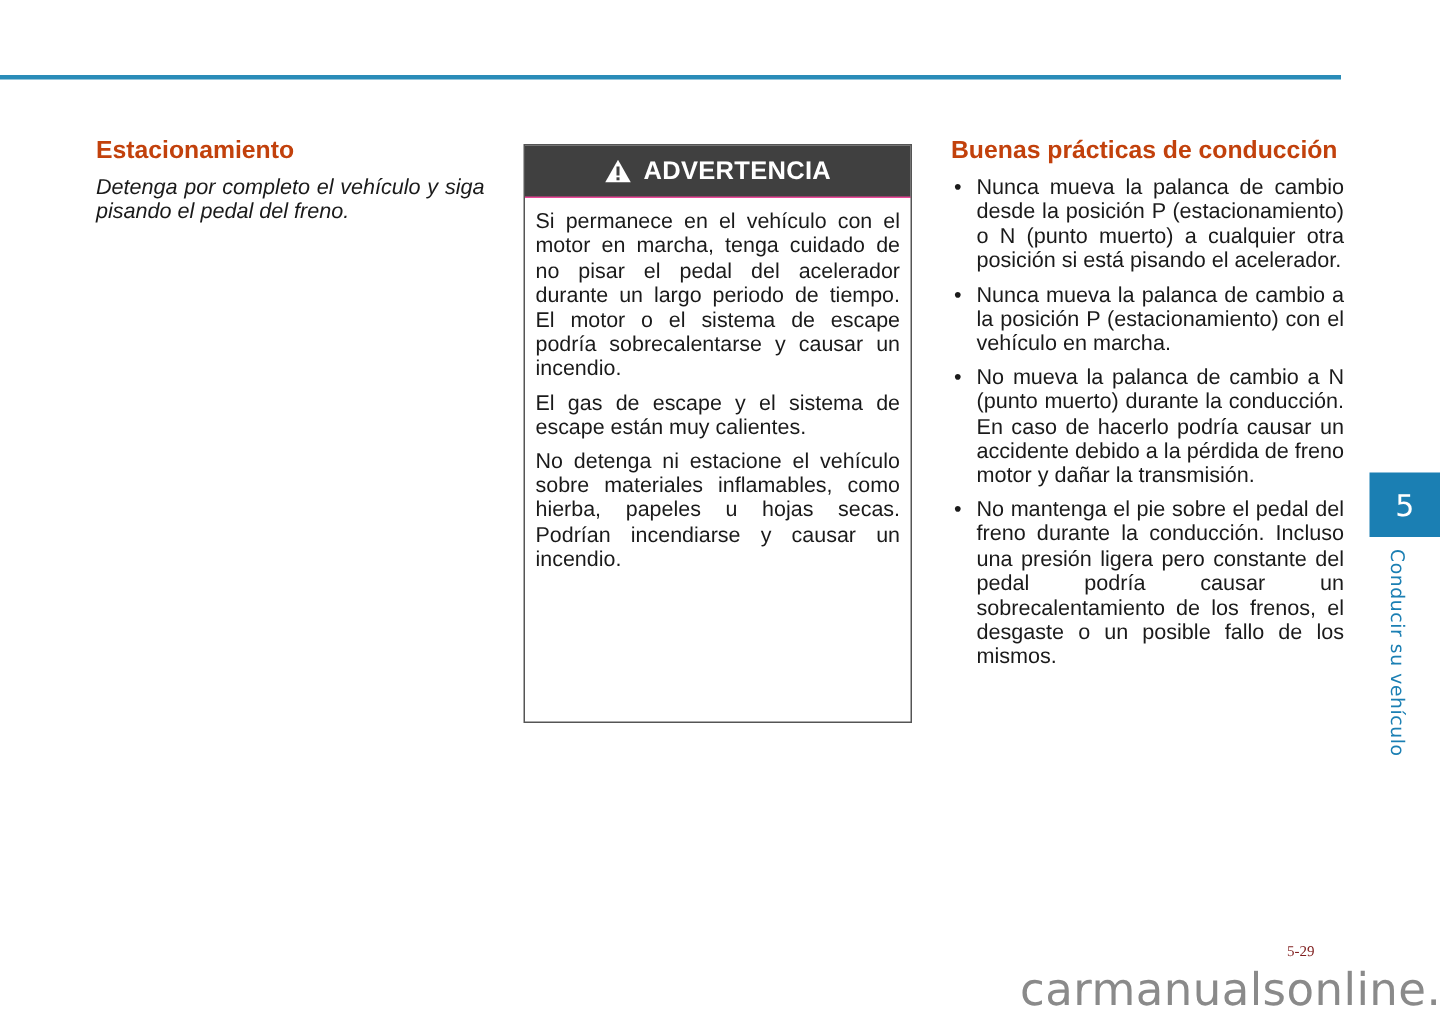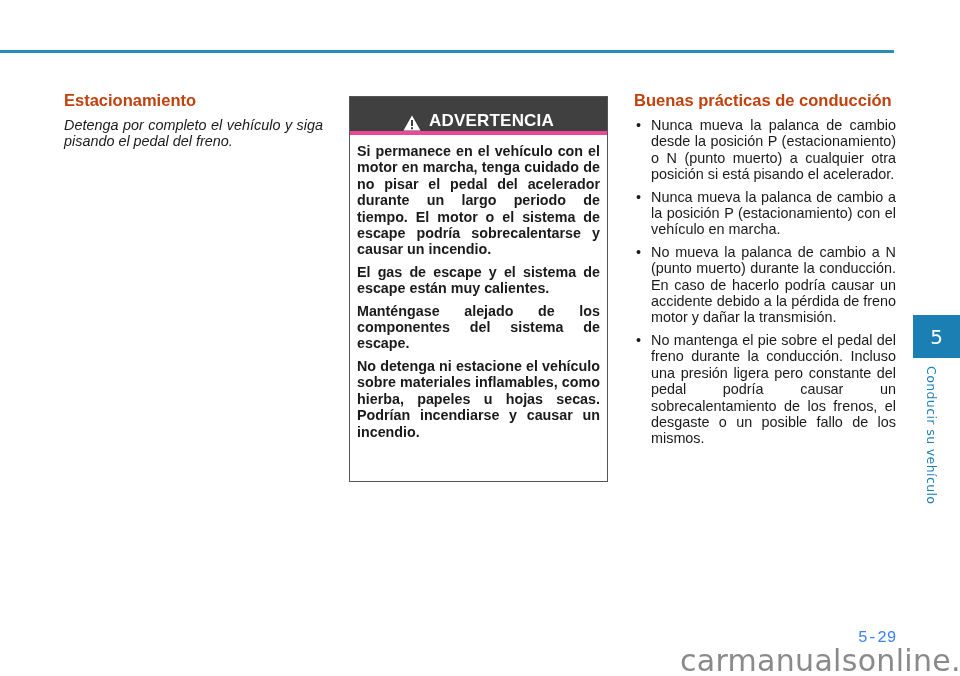--- a/index.html
+++ b/index.html
@@ -26,28 +26,28 @@
       font-size: 14.4px; line-height: 16.4px; margin: 0 0 6px 0;
       text-align: justify;
       font-style: italic;
     }
 
     .warn-box {
       border: 1px solid #555; width: 259px; height: 386px; box-sizing: border-box;
     }
     .warn-head {
       background: #404040; color: #fff; height: 34px;
-      display: flex; align-items: flex-end; justify-content: center;
+      display: flex; align-items: center; justify-content: center;
       font-weight: bold; font-size: 17px; letter-spacing: 0.2px;
-      border-bottom: 4px solid #ec4899;
+      border-bottom: 1px solid #ec4899;
     }
     .warn-head svg { margin-right: 8px; }
     .warn-body { padding: 8px 7px 0 7px; }
     .warn-body p {
-      font-weight: bold; font-size: 14.3px; line-height: 16.4px;
+      font-weight: normal; font-size: 14.3px; line-height: 16.4px;
       margin: 0 0 6px 0; text-align: justify;
     }
 
     ul.bullets { list-style: none; margin: 0; padding: 0; }
     ul.bullets li {
       position: relative; padding-left: 17px;
       font-size: 14.4px; line-height: 16.4px; text-align: justify;
       margin-bottom: 6px;
     }
     ul.bullets li .dot {
@@ -63,21 +63,21 @@
       font-family: "DejaVu Sans", sans-serif; font-size: 20px;
     }
     .side-label {
       position: absolute; left: 924px; top: 366px;
       writing-mode: vertical-rl;
       color: #1b7fb3; font-family: "DejaVu Sans", sans-serif; font-size: 12.5px;
       letter-spacing: 0.4px;
     }
     .page-num {
       position: absolute; left: 858px; top: 629px;
-      font-family: Liberation Mono, monospace; font-size: 16px; color: #3b82f6;
+      font-family: Liberation Serif, serif; font-size: 10px; color: #7f1d1d;
     }
     .watermark {
       position: absolute; left: 680px; top: 643px;
       font-family: "DejaVu Sans", sans-serif; font-size: 30px; color: #8a8a8a;
       letter-spacing: 0.3px;
     }
   </style>
 </head>
 <body>
 
@@ -94,21 +94,20 @@
       <svg width="18" height="16" viewBox="0 0 18 16">
         <path d="M9 0.5 L17.5 15.5 L0.5 15.5 Z" fill="#ffffff"></path>
         <rect x="8" y="5" width="2" height="6" fill="#404040"></rect>
         <rect x="8" y="12.2" width="2" height="2" fill="#404040"></rect>
       </svg>
       <span>ADVERTENCIA</span>
     </div>
     <div class="warn-body">
       <p>Si permanece en el vehículo con el motor en marcha, tenga cuidado de no pisar el pedal del acelerador durante un largo periodo de tiempo. El motor o el sistema de escape podría sobrecalentarse y causar un incendio.</p>
       <p>El gas de escape y el sistema de escape están muy calientes.</p>
-      <p>Manténgase alejado de los componentes del sistema de escape.</p>
       <p>No detenga ni estacione el vehículo sobre materiales inflamables, como hierba, papeles u hojas secas. Podrían incendiarse y causar un incendio.</p>
     </div>
   </div>
 </div>
 
 <div class="col col-right">
   <h2 class="section-title">Buenas prácticas de conducción</h2>
   <ul class="bullets">
     <li>
       <span class="dot">•</span>

